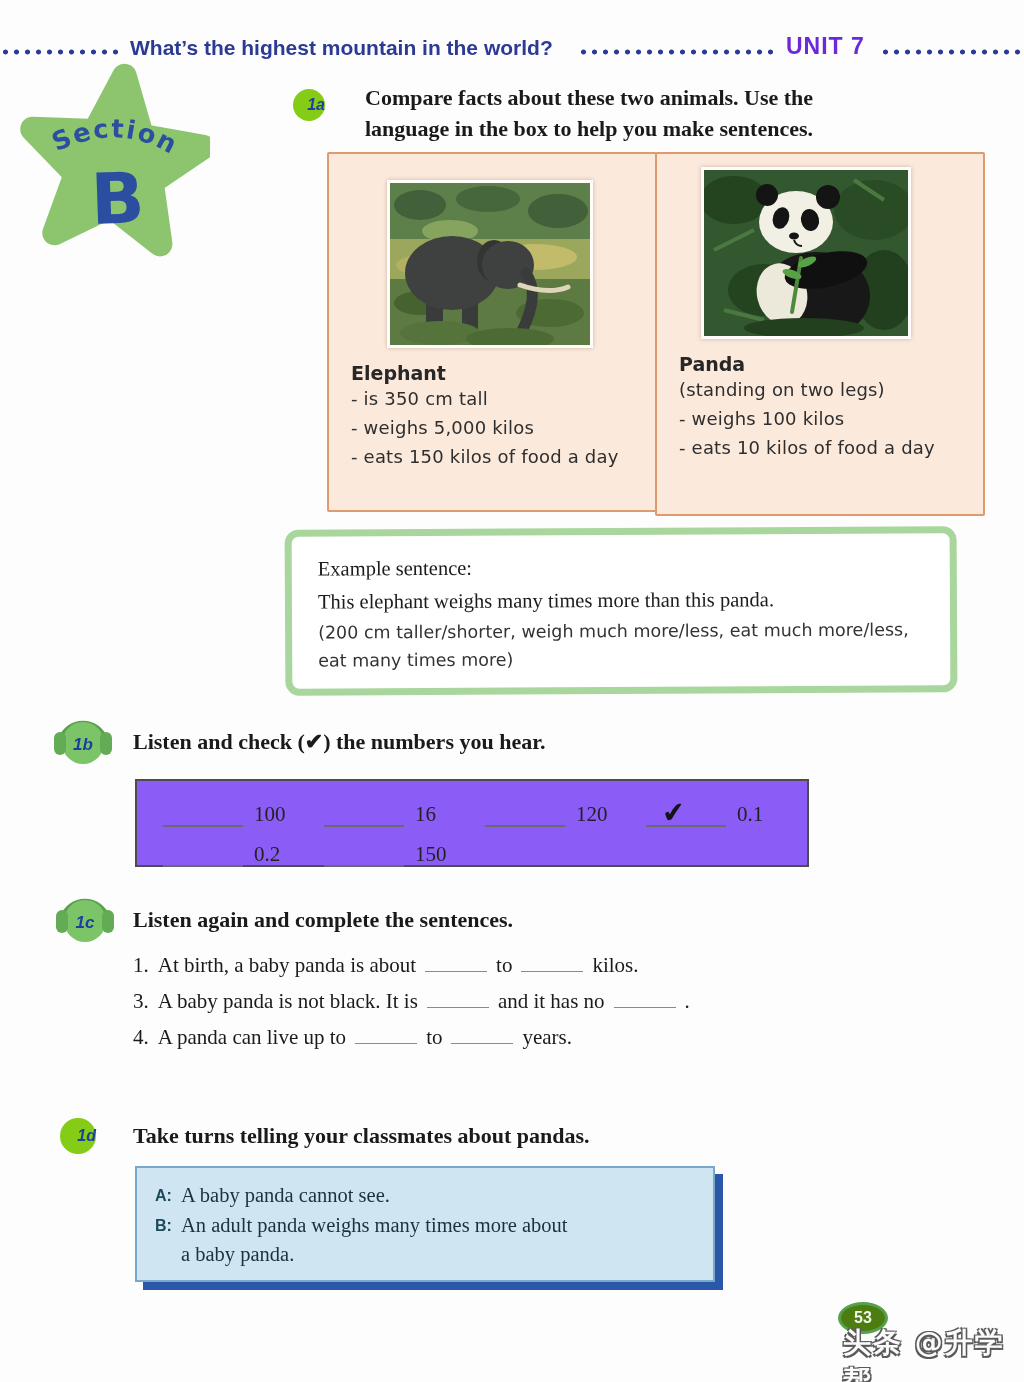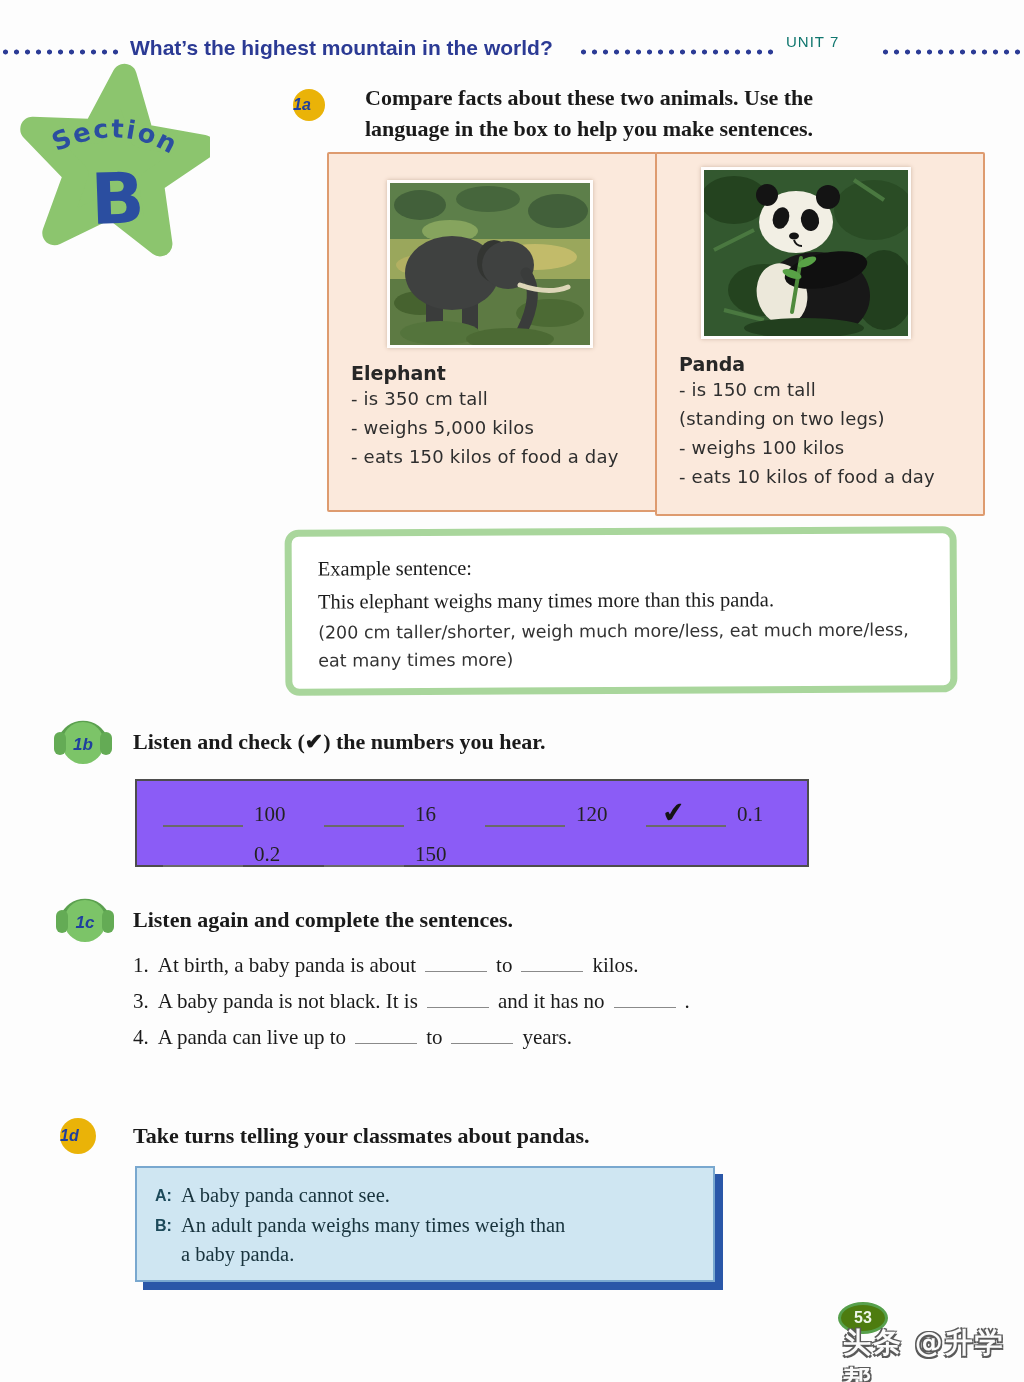--- a/index.html
+++ b/index.html
@@ -10,29 +10,29 @@
     font-family:"Liberation Serif","DejaVu Serif",serif;
   }
   .abs { position:absolute; }
 
   
   .dotline { height:10px;
     background-image:radial-gradient(circle, #2c3c96 2.2px, transparent 2.8px);
     background-size:11px 10px; background-repeat:repeat-x; background-position:left center; }
   .hdr-title { font-family:"Liberation Sans",sans-serif; font-weight:bold;
     font-size:21px; color:#2b3a94; }
-  .hdr-unit { font-family:"Liberation Sans",sans-serif; font-weight:normal;
-    font-size:15px; color:#0f766e; letter-spacing:1px; }
+  .hdr-unit { font-family:"Liberation Sans",sans-serif; font-weight:bold;
+    font-size:23px; color:#6d28d9; letter-spacing:1px; }
 
   
   .star-svg text { font-family:"DejaVu Sans",sans-serif; font-weight:bold; }
 
   
   .badge-circle { width:32px; height:32px; border-radius:50%;
-    background:#eab308; display:flex; align-items:center; justify-content:flex-start; }
+    background:#84cc16; display:flex; align-items:center; justify-content:flex-end; }
   .badge-circle span { font-family:"Liberation Sans",sans-serif; font-weight:bold;
     font-style:italic; font-size:16px; color:#1f3f9e; }
   .audio-badge svg { display:block; }
   .audio-badge text { font-family:"Liberation Sans",sans-serif; font-weight:bold;
     font-style:italic; }
 
   .instr { font-weight:bold; font-size:22px; color:#1a1a1a; line-height:1.42; }
 
   
   .card { background:#fbe9dc; border:2.5px solid #de9b6f; border-radius:2px; }
@@ -170,21 +170,20 @@
         <ellipse cx="106" cy="50" rx="9" ry="11" fill="#141414" transform="rotate(-12 106 50)"></ellipse>
         <ellipse cx="90" cy="66" rx="5" ry="3.5" fill="#141414"></ellipse>
         <path d="M90 70 Q92 76 98 76" stroke="#141414" stroke-width="2" fill="none"></path>
         <path d="M97 88 L88 142" stroke="#4e8a3c" stroke-width="4" stroke-linecap="round"></path>
         <ellipse cx="103" cy="92" rx="10" ry="4" fill="#58a246" transform="rotate(-24 103 92)"></ellipse>
         <ellipse cx="88" cy="104" rx="10" ry="4" fill="#58a246" transform="rotate(20 88 104)"></ellipse>
         <ellipse cx="100" cy="158" rx="60" ry="10" fill="#223f1e"></ellipse>
       </svg>
     </div>
     <div class="card-title">Panda</div>
-    <div class="fact">- is 150 cm tall</div>
     <div class="fact">(standing on two legs)</div>
     <div class="fact">- weighs 100 kilos</div>
     <div class="fact">- eats 10 kilos of food a day</div>
   </div>
 
   <div class="abs example-box" style="left:285px; top:528px; width:672px; height:166px;">
     <div class="ex-label">Example sentence:</div>
     <div class="ex-sentence">This elephant weighs many times more than this panda.</div>
     <div class="ex-hint">(200 cm taller/shorter, weigh much more/less, eat much more/less,</div>
     <div class="ex-hint">eat many times more)</div>
@@ -255,21 +254,21 @@
   <div class="abs dialog-box" style="left:135px; top:1166px; width:580px; min-height:114px;" id="dialog-box">
       <div class="dline">
         <span class="dspeaker">A:</span>
         <span class="dtext">
           <span>A baby panda cannot see.</span>
         </span>
       </div>
       <div class="dline">
         <span class="dspeaker">B:</span>
         <span class="dtext">
-          <span>An adult panda weighs many times weigh than</span>
+          <span>An adult panda weighs many times more about</span>
           <span>a baby panda.</span>
         </span>
       </div>
     </div>
 
   <div class="abs page-badge" style="left:838px; top:1302px;">
     <span>53</span>
   </div>
   <div class="abs watermark" style="left:843px; top:1324px;">头条 @升学帮</div>
 

